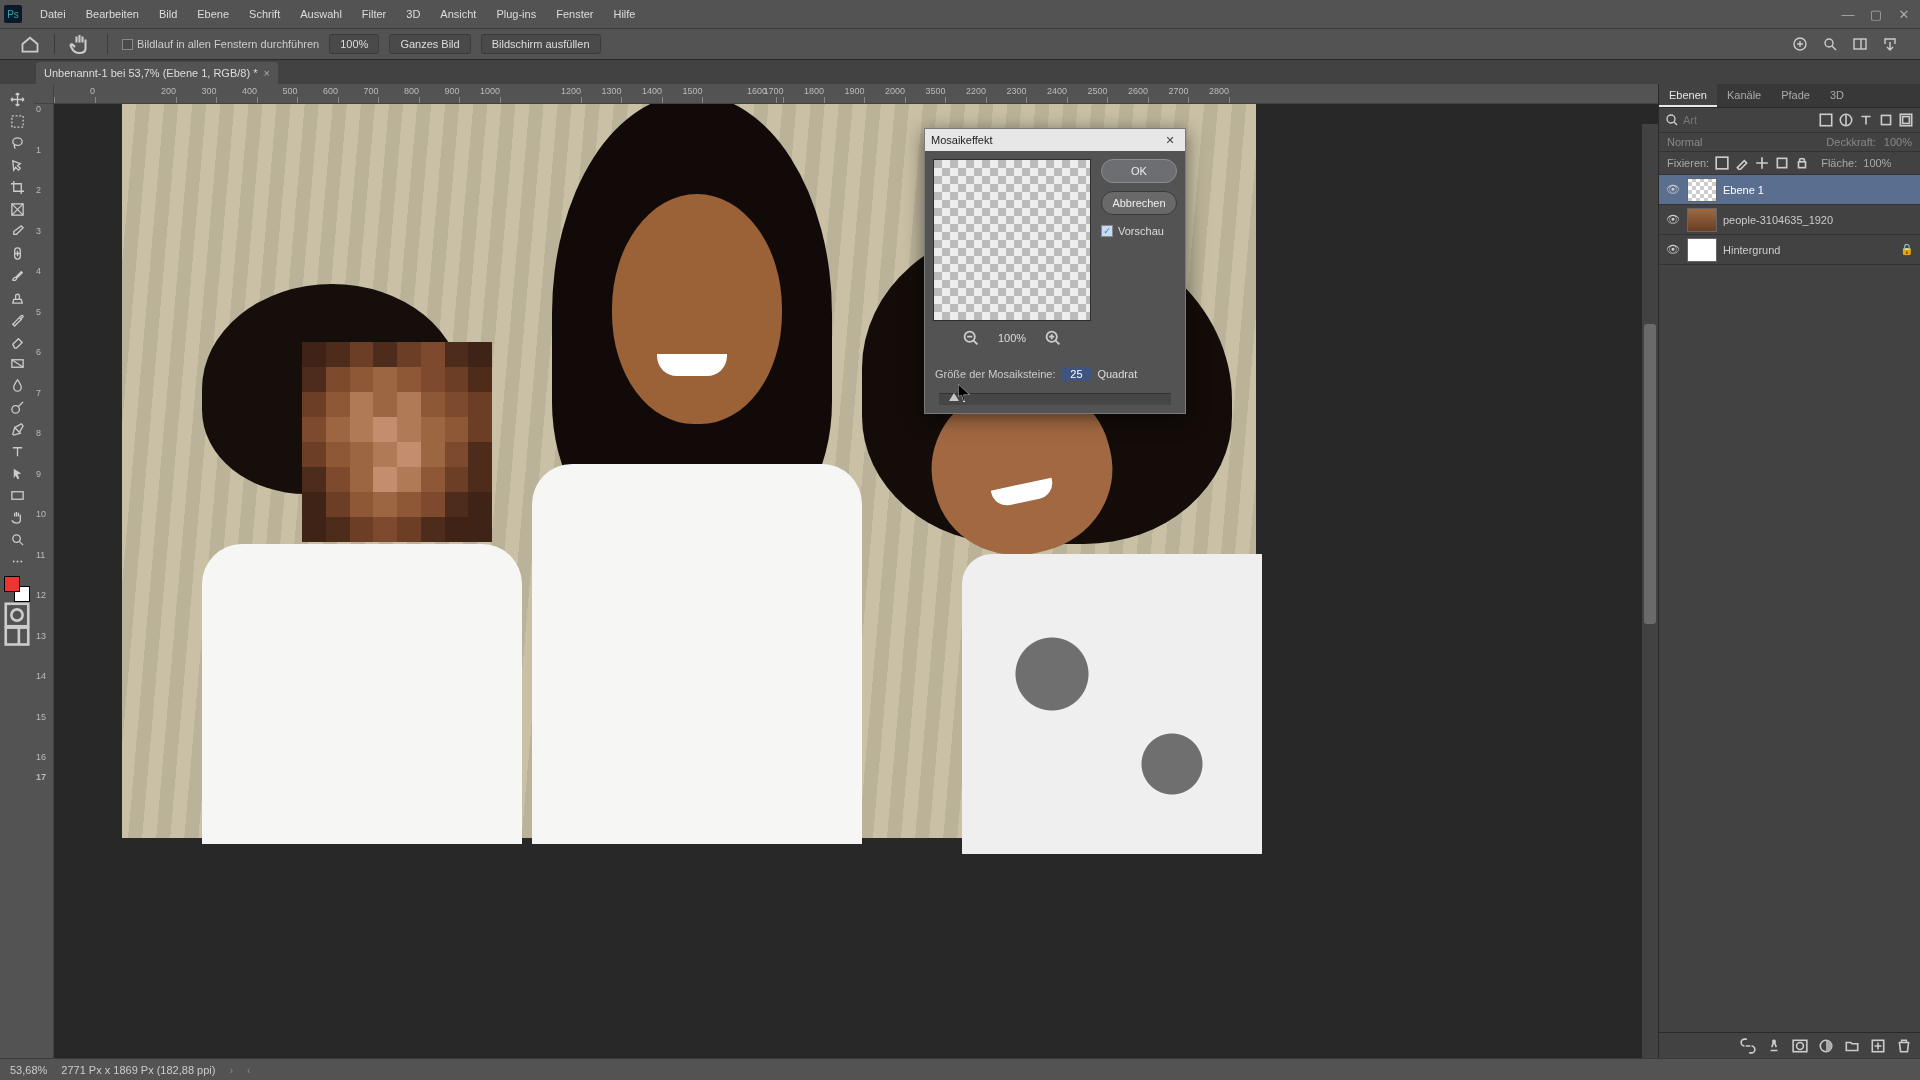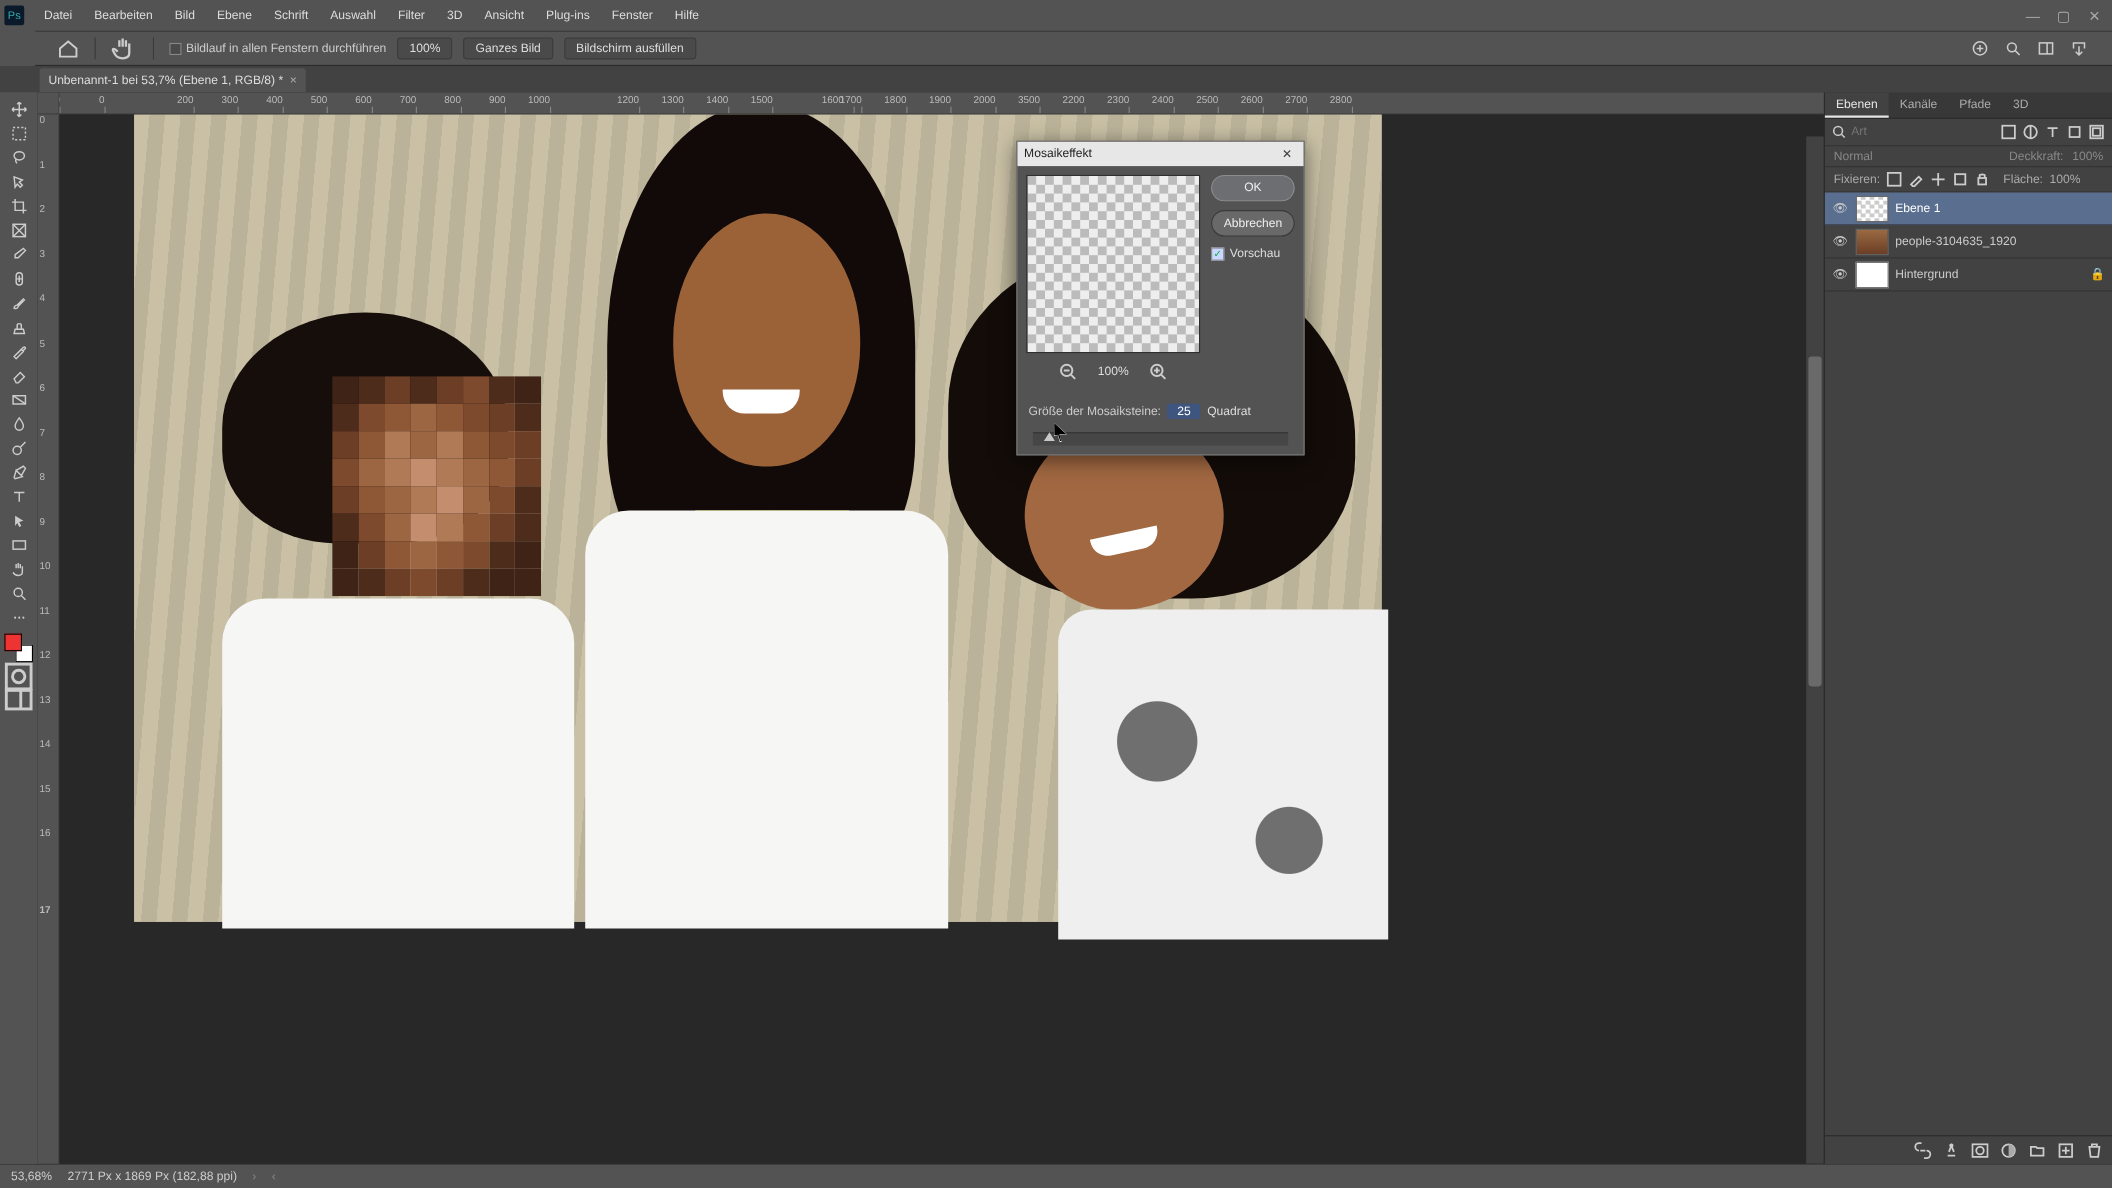--- a/index.html
+++ b/index.html
@@ -6,21 +6,21 @@
 body { font-family: "Segoe UI", Tahoma, sans-serif; font-size: 11px; background: #535353; width: 1920px; height: 1080px; overflow: hidden; color: #ccc; }
 
 
 .menubar { background: #535353; height: 28px; display: flex; align-items: center; padding: 0 4px; gap: 4px; color: #ddd; }
 .menubar .logo { width: 18px; height: 18px; background: #0b1a2a; border-radius: 2px; margin-right: 6px; display:flex;align-items:center;justify-content:center;font-size:10px;color:#3aa;}
 .menubar .menu-item { padding: 4px 8px; cursor: default; }
 .menubar .spacer { flex: 1; }
 .menubar .win-btn { width: 24px; text-align: center; font-size: 13px; color:#aaa;}
 
 
-.optbar { background: #535353; height: 32px; border-top:1px solid #3b3b3b; border-bottom:1px solid #2a2a2a; display:flex; align-items:center; padding: 0 8px 0 20px; gap: 10px; font-size:11px; color:#ccc;margin-left:32px;}
+.optbar { background: #535353; height: 32px; border-top:1px solid #3b3b3b; border-bottom:1px solid #2a2a2a; display:flex; align-items:center; padding: 0 8px 0 20px; gap: 10px; font-size:11px; color:#ccc;}
 .optbar .home-icon { width:20px; height:20px; display:flex;align-items:center;justify-content:center;}
 .optbar .divider { width:1px; height:20px; background:#3b3b3b; margin:0 4px;}
 .optbar .hand-icon { width:24px;height:24px;display:flex;align-items:center;justify-content:center;}
 .optbar .chk { display:flex; align-items:center; gap:4px;}
 .optbar .chk-box { width:11px; height:11px; border:1px solid #888; background:#4a4a4a;}
 .optbar .btn { background:#4a4a4a; border:1px solid #3b3b3b; padding:3px 10px; border-radius:3px; color:#ddd;}
 .optbar .right-icons { margin-left:auto; display:flex; align-items:center; gap:14px; padding-right:14px;}
 .optbar .ico { width:16px;height:16px;display:flex;align-items:center;justify-content:center;color:#aaa;}
 
 
@@ -537,21 +537,21 @@
           </div>
           <div class="tick" style="top: 567px;">
             <span class="lbl">14</span>
           </div>
           <div class="tick" style="top: 607.5px;">
             <span class="lbl">15</span>
           </div>
           <div class="tick" style="top: 648px;">
             <span class="lbl">16</span>
           </div>
-          <div class="tick" style="top: 718px; font-weight: bold;">
+          <div class="tick" style="top: 668px; font-weight: bold;">
             <span class="lbl">17</span>
           </div>
         </div>
       <div class="canvas-viewport">
         <div class="photo">
           <div class="bg-wall"></div>
           <div class="figure fig-left">
             <div class="hair"></div>
             <div class="white-top"></div>
           </div>

